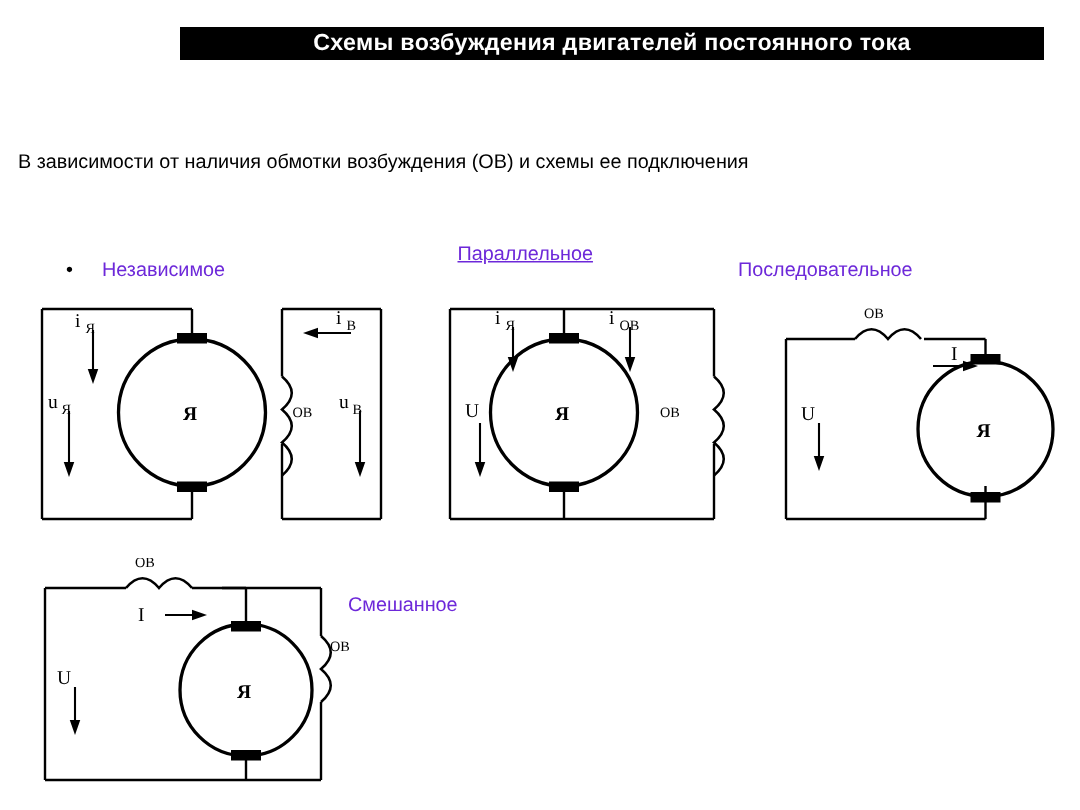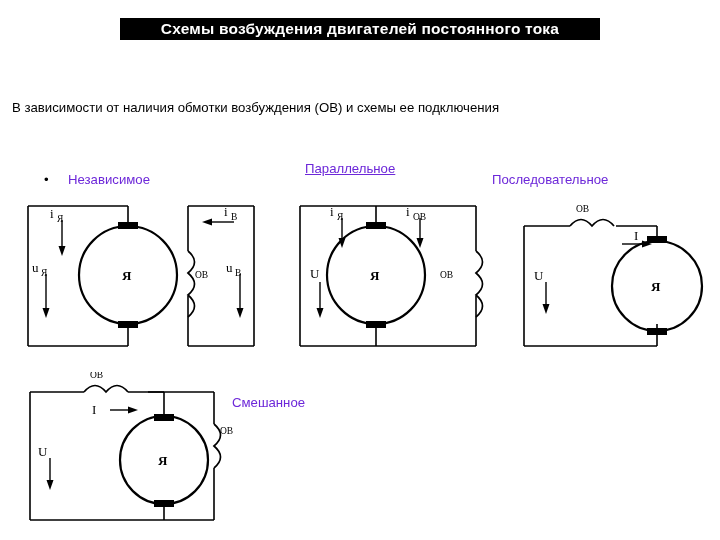--- a/index.html
+++ b/index.html
@@ -20,21 +20,21 @@
     width: 720px;
     height: 540px;
     background: #ffffff;
   }
 
   
   .title-bar {
     position: absolute;
     left: 120px;
     top: 18px;
-    width: 480px;
+    width: 576px;
     text-align: center;
     font-size: 15.5px;
     font-weight: bold;
     color: #ffffff;
     background: #000000;
     letter-spacing: 0.2px;
     padding: 2px 0 3px 0;
     line-height: 17px;
     white-space: nowrap;
   }

